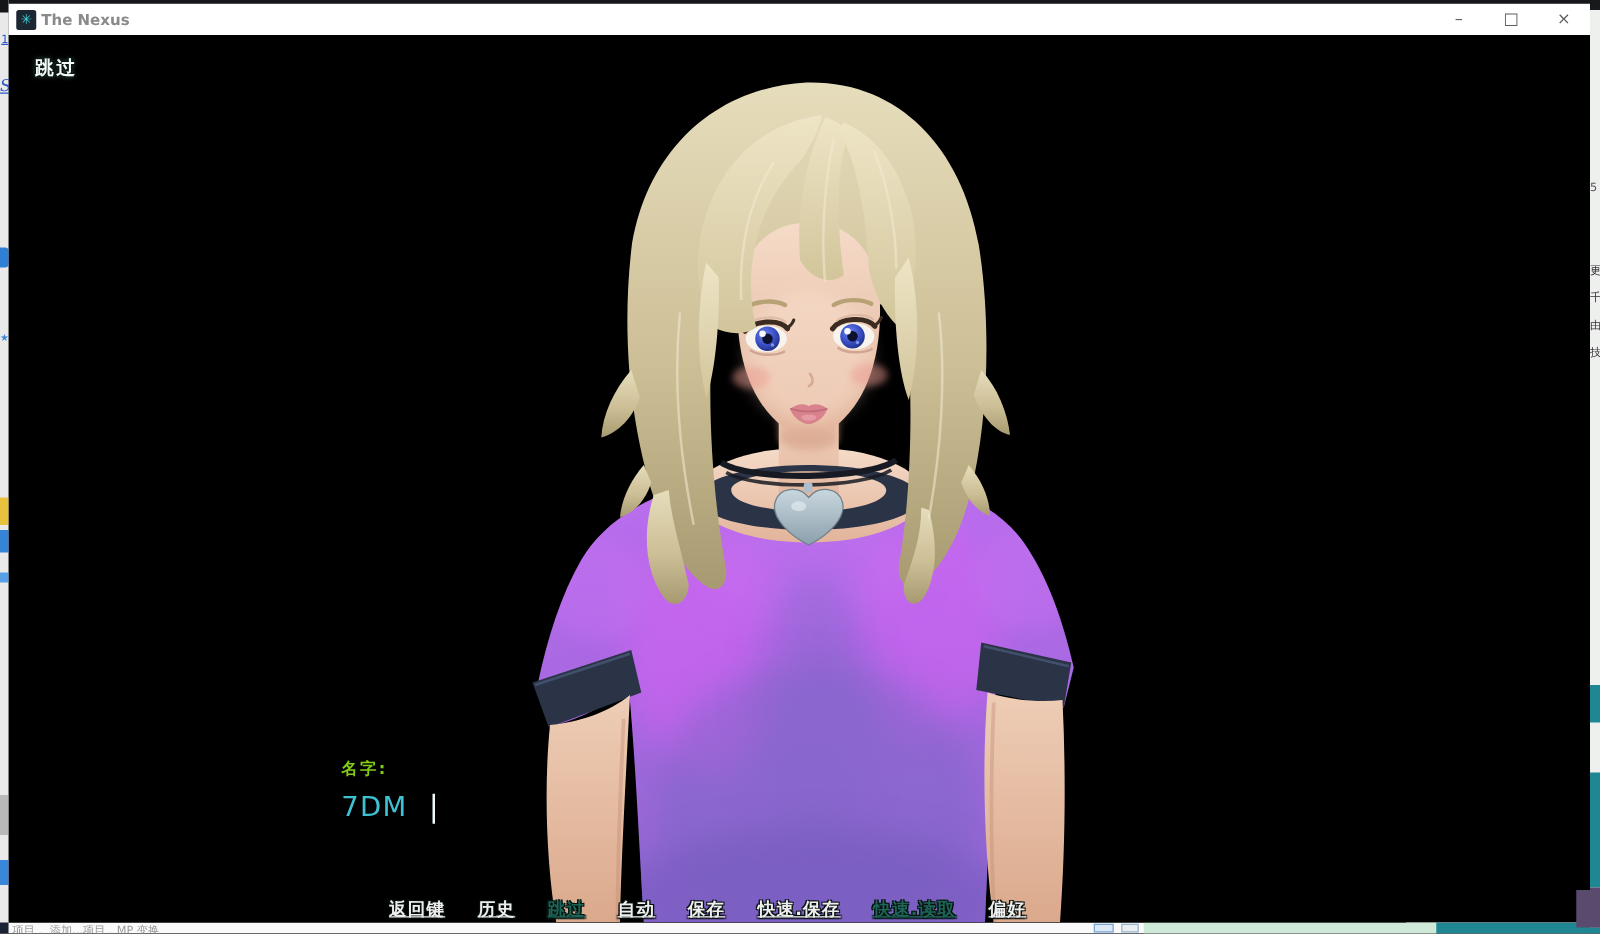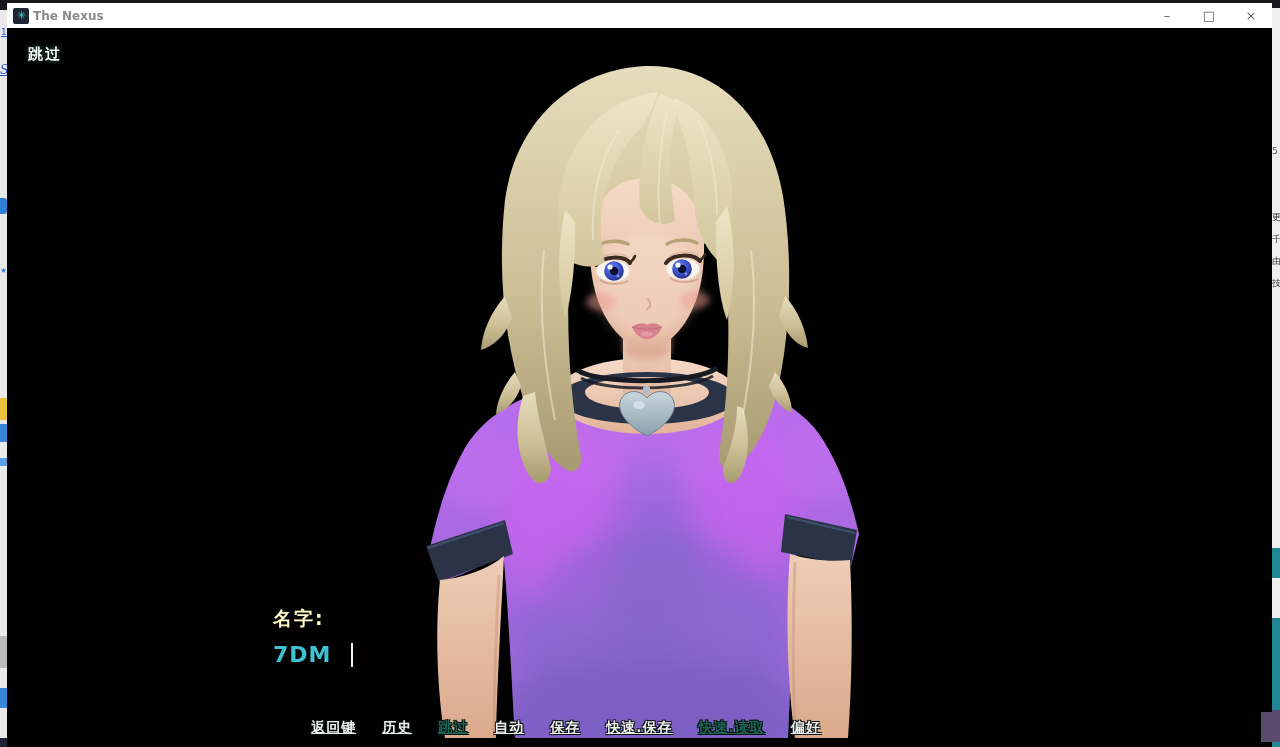--- a/index.html
+++ b/index.html
@@ -47,22 +47,22 @@
   .win-btn { width:42px; height:100%; display:flex; align-items:center; justify-content:center; color:#5f5f5f; font-size:13px; cursor:default; }
 
   .content { position:absolute; left:7px; top:28px; width:1118px; height:710px; background:#000; z-index:5; overflow:hidden; }
   .portrait { position:absolute; left:0; top:0; width:1265px; height:710px; }
 
   .outline-text { text-shadow:-1px -1px 0 #000,1px -1px 0 #000,-1px 1px 0 #000,1px 1px 0 #000,0 0 5px rgba(0,0,0,.9); }
   .skip-indicator { position:absolute; left:21px; top:17px; font-size:15px; font-weight:bold; color:#f4fbf8;
     text-shadow:-1px -1px 0 #0a1512,1px -1px 0 #0a1512,-1px 1px 0 #0a1512,1px 1px 0 #0a1512,0 0 4px rgba(140,240,215,.55); letter-spacing:2px; }
 
   .name-block { position:absolute; left:266px; top:578px; }
-  .name-label { font-size:19px; font-weight:bold; color:#fef9c3; letter-spacing:2px; }
-  .name-input { margin-top:10px; font-size:22px; font-weight:bold; color:#3fc1d4; letter-spacing:1px; display:flex; align-items:center;gap:18px; }
+  .name-label { font-size:13px; font-weight:bold; color:#84cc16; letter-spacing:2px; }
+  .name-input { margin-top:10px; font-size:22px; font-weight:normal; color:#3fc1d4; letter-spacing:1px; display:flex; align-items:center;gap:18px; }
   .caret { display:inline-block; width:2px; height:24px; background:#eef7f9; margin-left:2px; animation:blink 1.1s steps(1) infinite; }
   @keyframes blink { 50% { opacity:0; } }
 
   .quick-menu { position:absolute; left:0; bottom:1px; width:100%; display:flex; justify-content:center; gap:26px; }
   .qm-item { font-size:14px; font-weight:bold; color:#eeeeee; letter-spacing:1px; cursor:default;
     text-shadow:-1px -1px 0 #05100d,1px -1px 0 #05100d,-1px 1px 0 #05100d,1px 1px 0 #05100d;text-decoration:underline; }
   .qm-item.selected { color:#1e6457; text-shadow:-1px -1px 0 #02100c,1px -1px 0 #02100c,-1px 1px 0 #02100c,1px 1px 0 #02100c,0 0 3px rgba(120,215,190,.4); }
 </style>
 </head>
 <body>
@@ -93,20 +93,27 @@
       <span>千</span>
       <span>由</span>
       <span>技</span>
     </div>
     <div class="frag rs-teal1"></div>
     <div class="frag rs-teal2"></div>
     <div class="frag rs-purple"></div>
     <div class="frag rs-tealbot"></div>
   </div>
 
+  <div class="bottom-strip">
+    <div class="bs-text">项目， 添加...项目，MP 变换</div>
+    <div class="bs-icon1"></div>
+    <div class="bs-icon2"></div>
+    <div class="bs-green"></div>
+    <div class="bs-teal"></div>
+  </div>
 
   <div class="purple-square"></div>
 
   <div class="titlebar">
     <div class="app-icon">✳</div>
     <div class="title-text">The Nexus</div>
     <div class="win-controls">
       <div class="win-btn">–</div>
       <div class="win-btn">□</div>
       <div class="win-btn">×</div>

